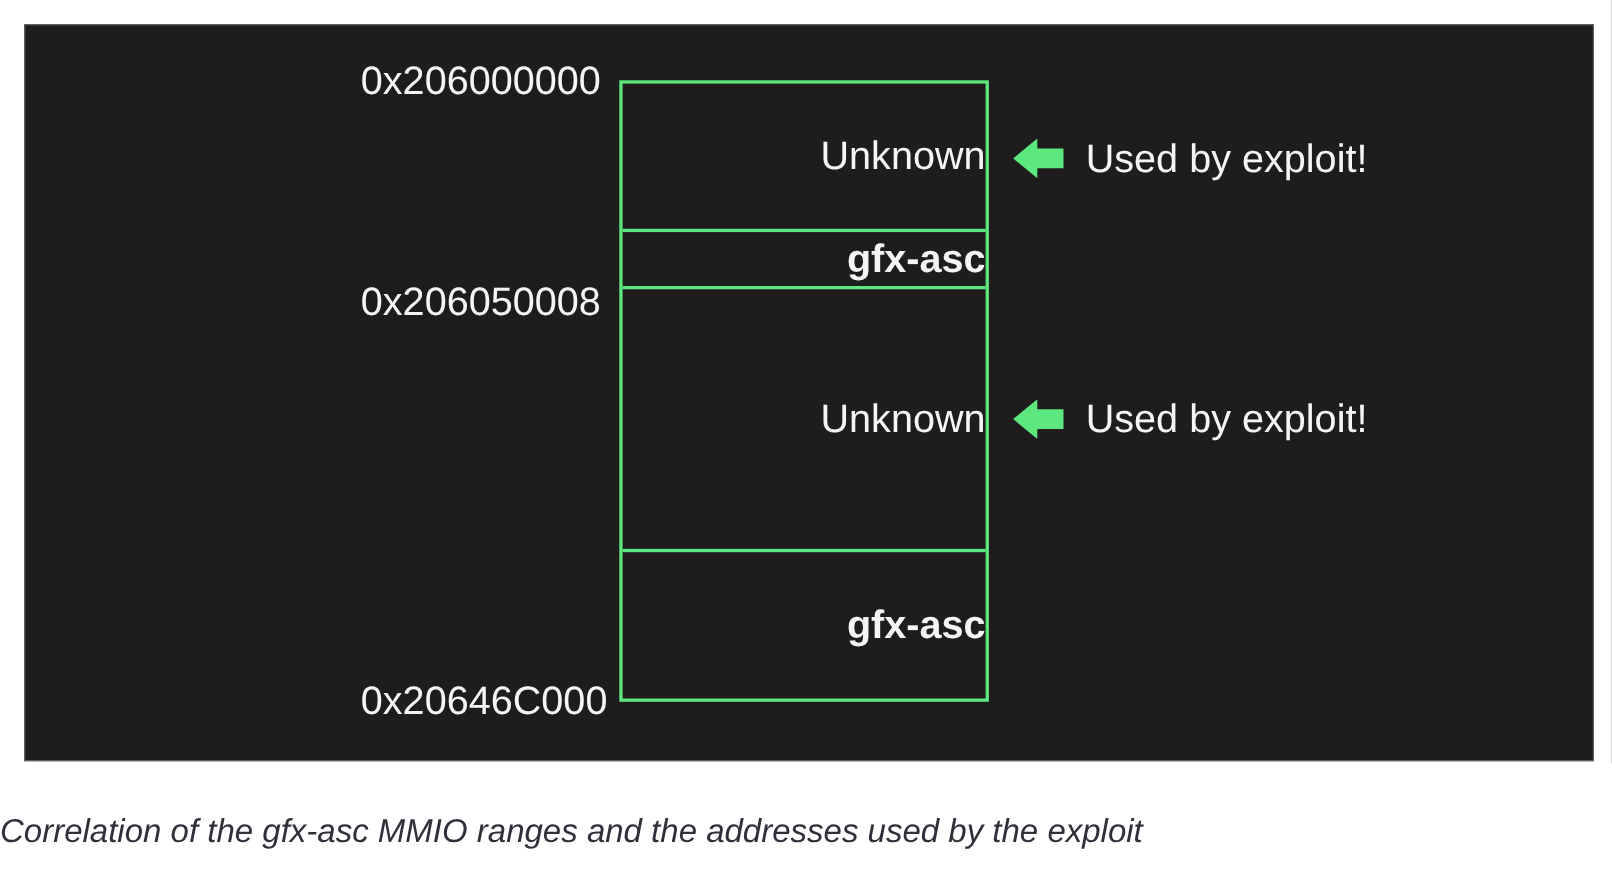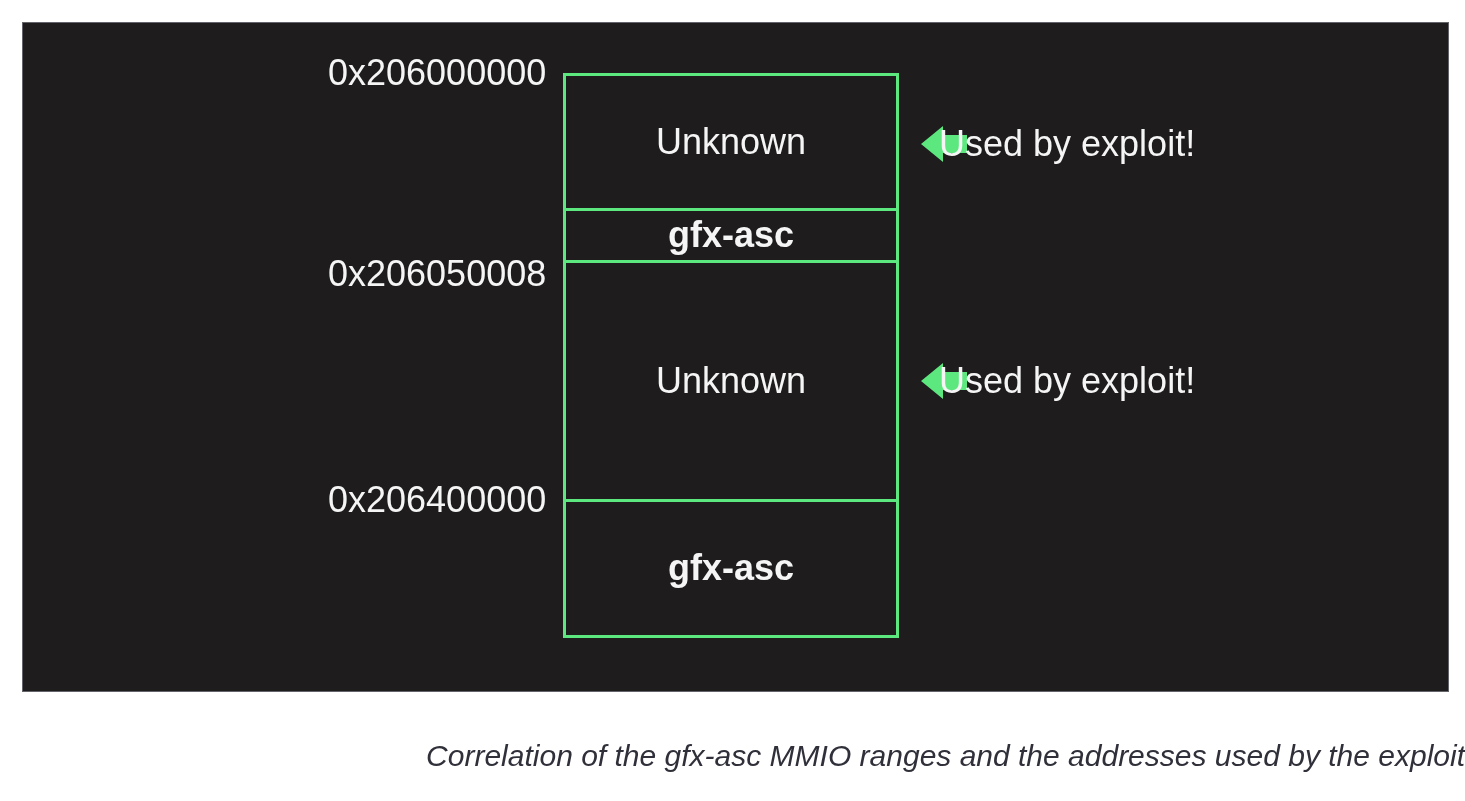--- a/index.html
+++ b/index.html
@@ -47,66 +47,65 @@
     position: absolute;
     left: 0;
     right: 0;
     height: 3px;
     background: var(--accent-green, #5ce87e);
   }
   .segment-label {
     position: absolute;
     left: 0;
     width: 100%;
-    text-align: center;
+    text-align: right;
     font-size: 36px;
     line-height: 36px;
     color: var(--text-light, #f5f5f5);
   }
   .segment-label.bold {
     font-weight: bold;
   }
   .annotation-arrow {
     position: absolute;
     left: 898px;
     width: 46px;
     height: 36px;
     color: var(--accent-green, #5ce87e);
   }
   .annotation-text {
     position: absolute;
-    left: 916px;
+    left: 964px;
     font-size: 36px;
     line-height: 36px;
     color: var(--text-light, #f5f5f5);
     white-space: nowrap;
   }
   .caption {
     position: absolute;
     left: 0;
     right: 0;
     top: 738px;
-    text-align: right;
+    text-align: left;
     font-style: italic;
     font-size: 30px;
     line-height: 36px;
     color: var(--caption-text, #30303a);
-    margin-left: 15px;
   }
 </style>
 </head>
 <body>
 
 <div class="figure">
 
   <div class="panel">
 
     <div class="address-label" style="top:32px">0x206000000</div>
     <div class="address-label" style="top:233px">0x206050008</div>
-    <div class="address-label" style="top:459px">0x206400000</div>
+    <div class="address-label" style="top:596px">0x20646C000</div>
 
     <div class="memory-map">
       <div class="divider" style="top:132px"></div>
       <div class="divider" style="top:184px"></div>
       <div class="divider" style="top:423px"></div>
 
       <div class="segment-label" style="top:48px">Unknown</div>
       <div class="segment-label bold" style="top:141px">gfx-asc</div>
       <div class="segment-label" style="top:287px">Unknown</div>
       <div class="segment-label bold" style="top:474px">gfx-asc</div>

